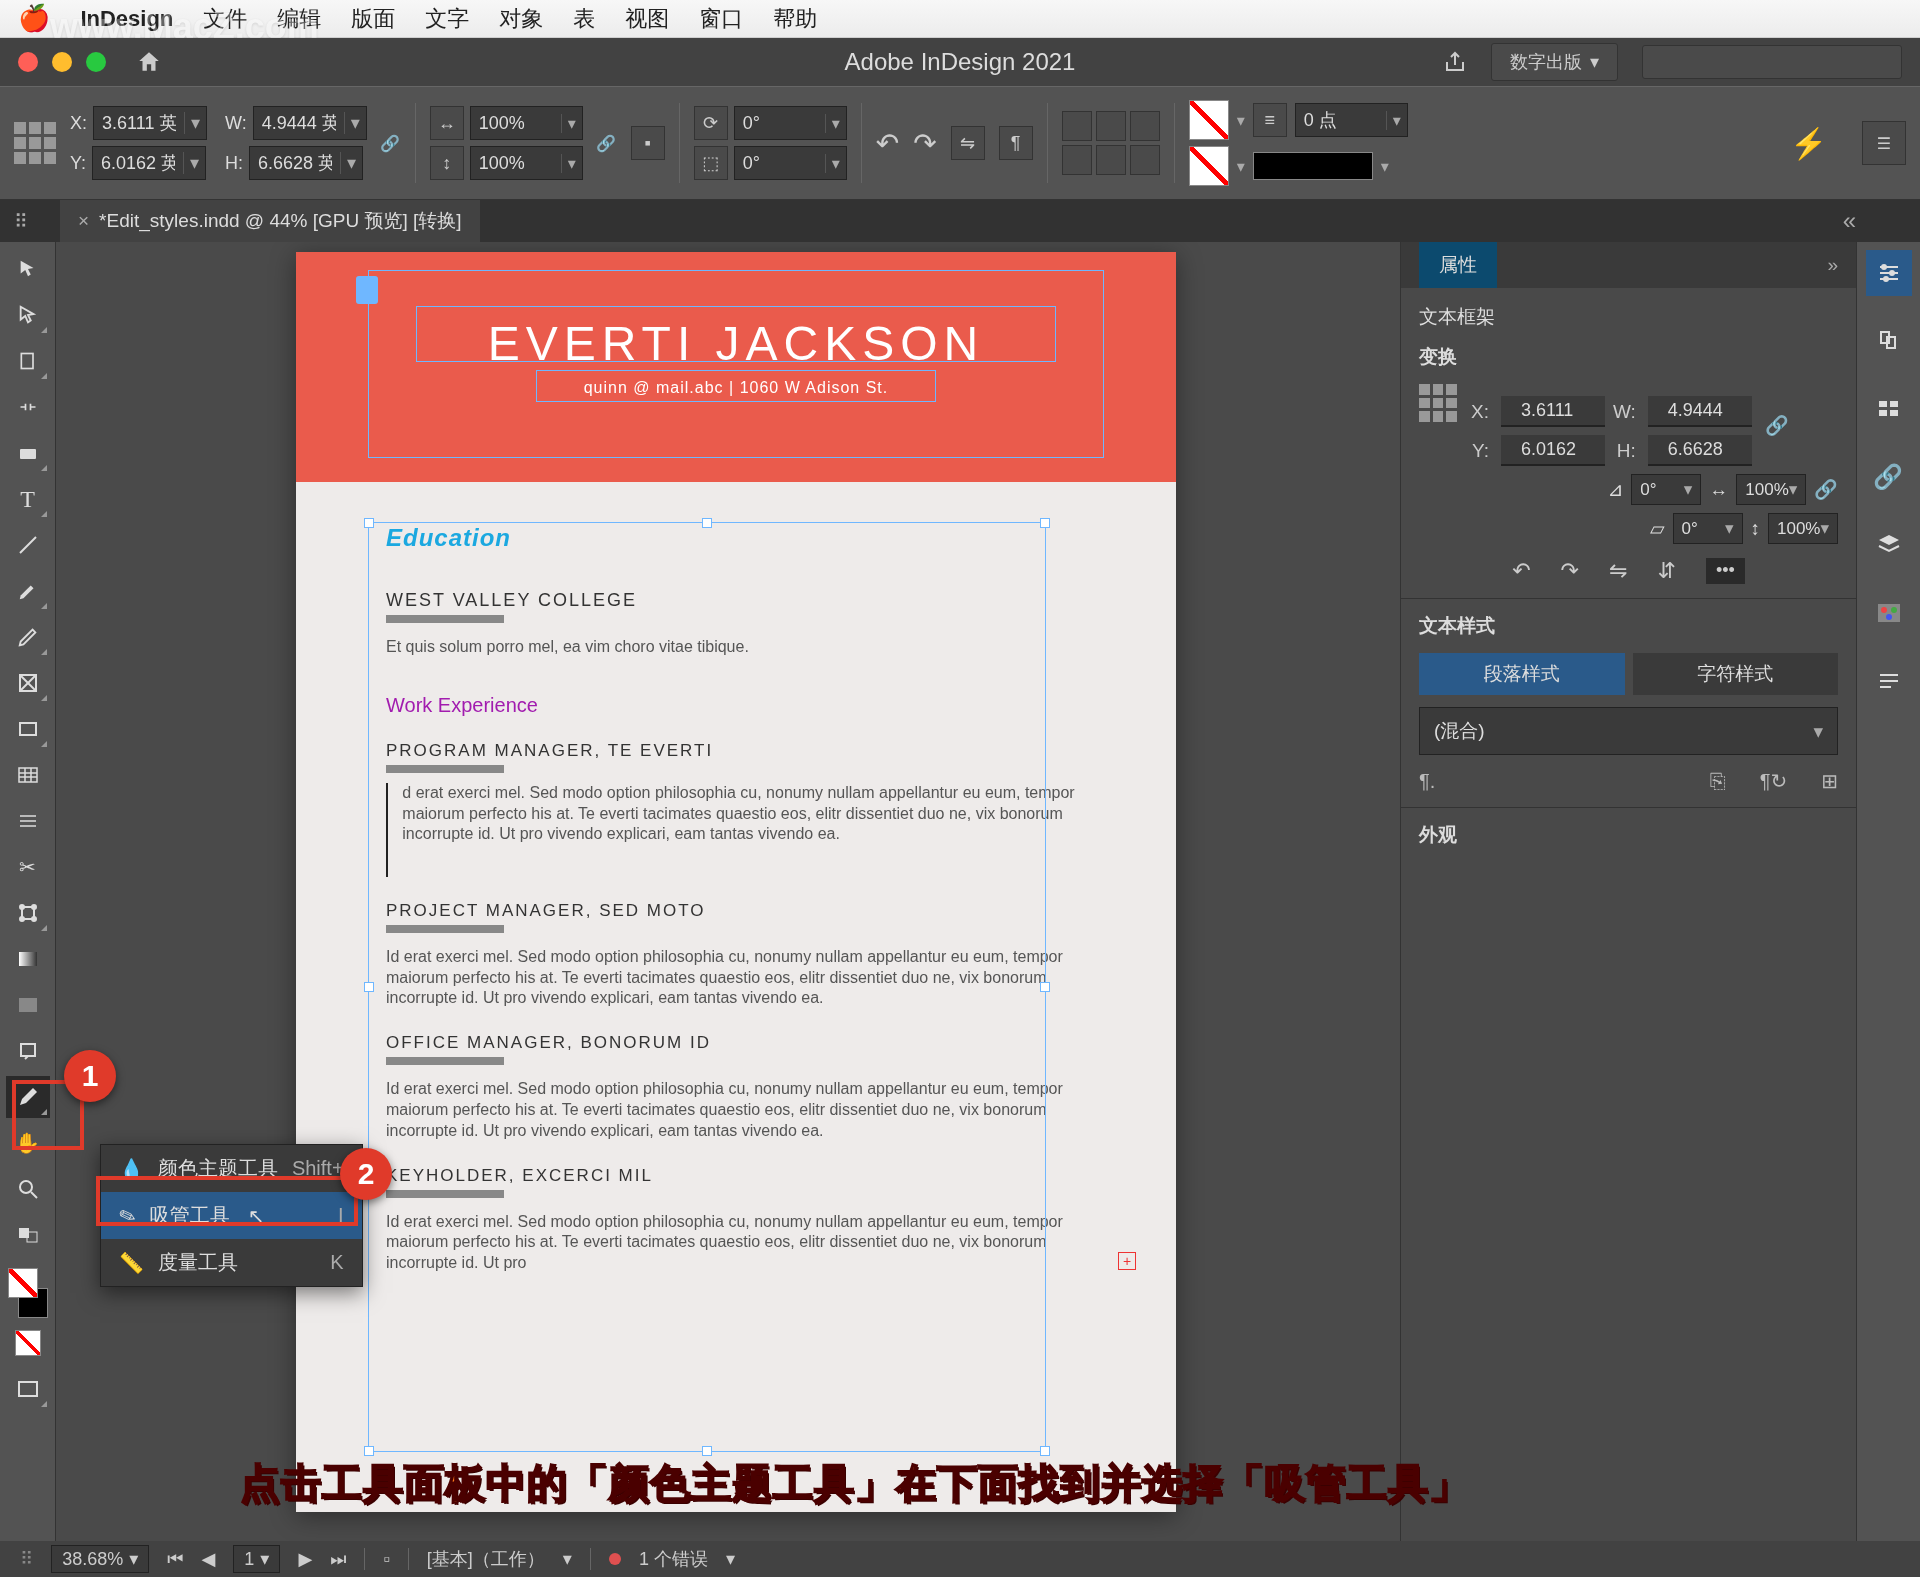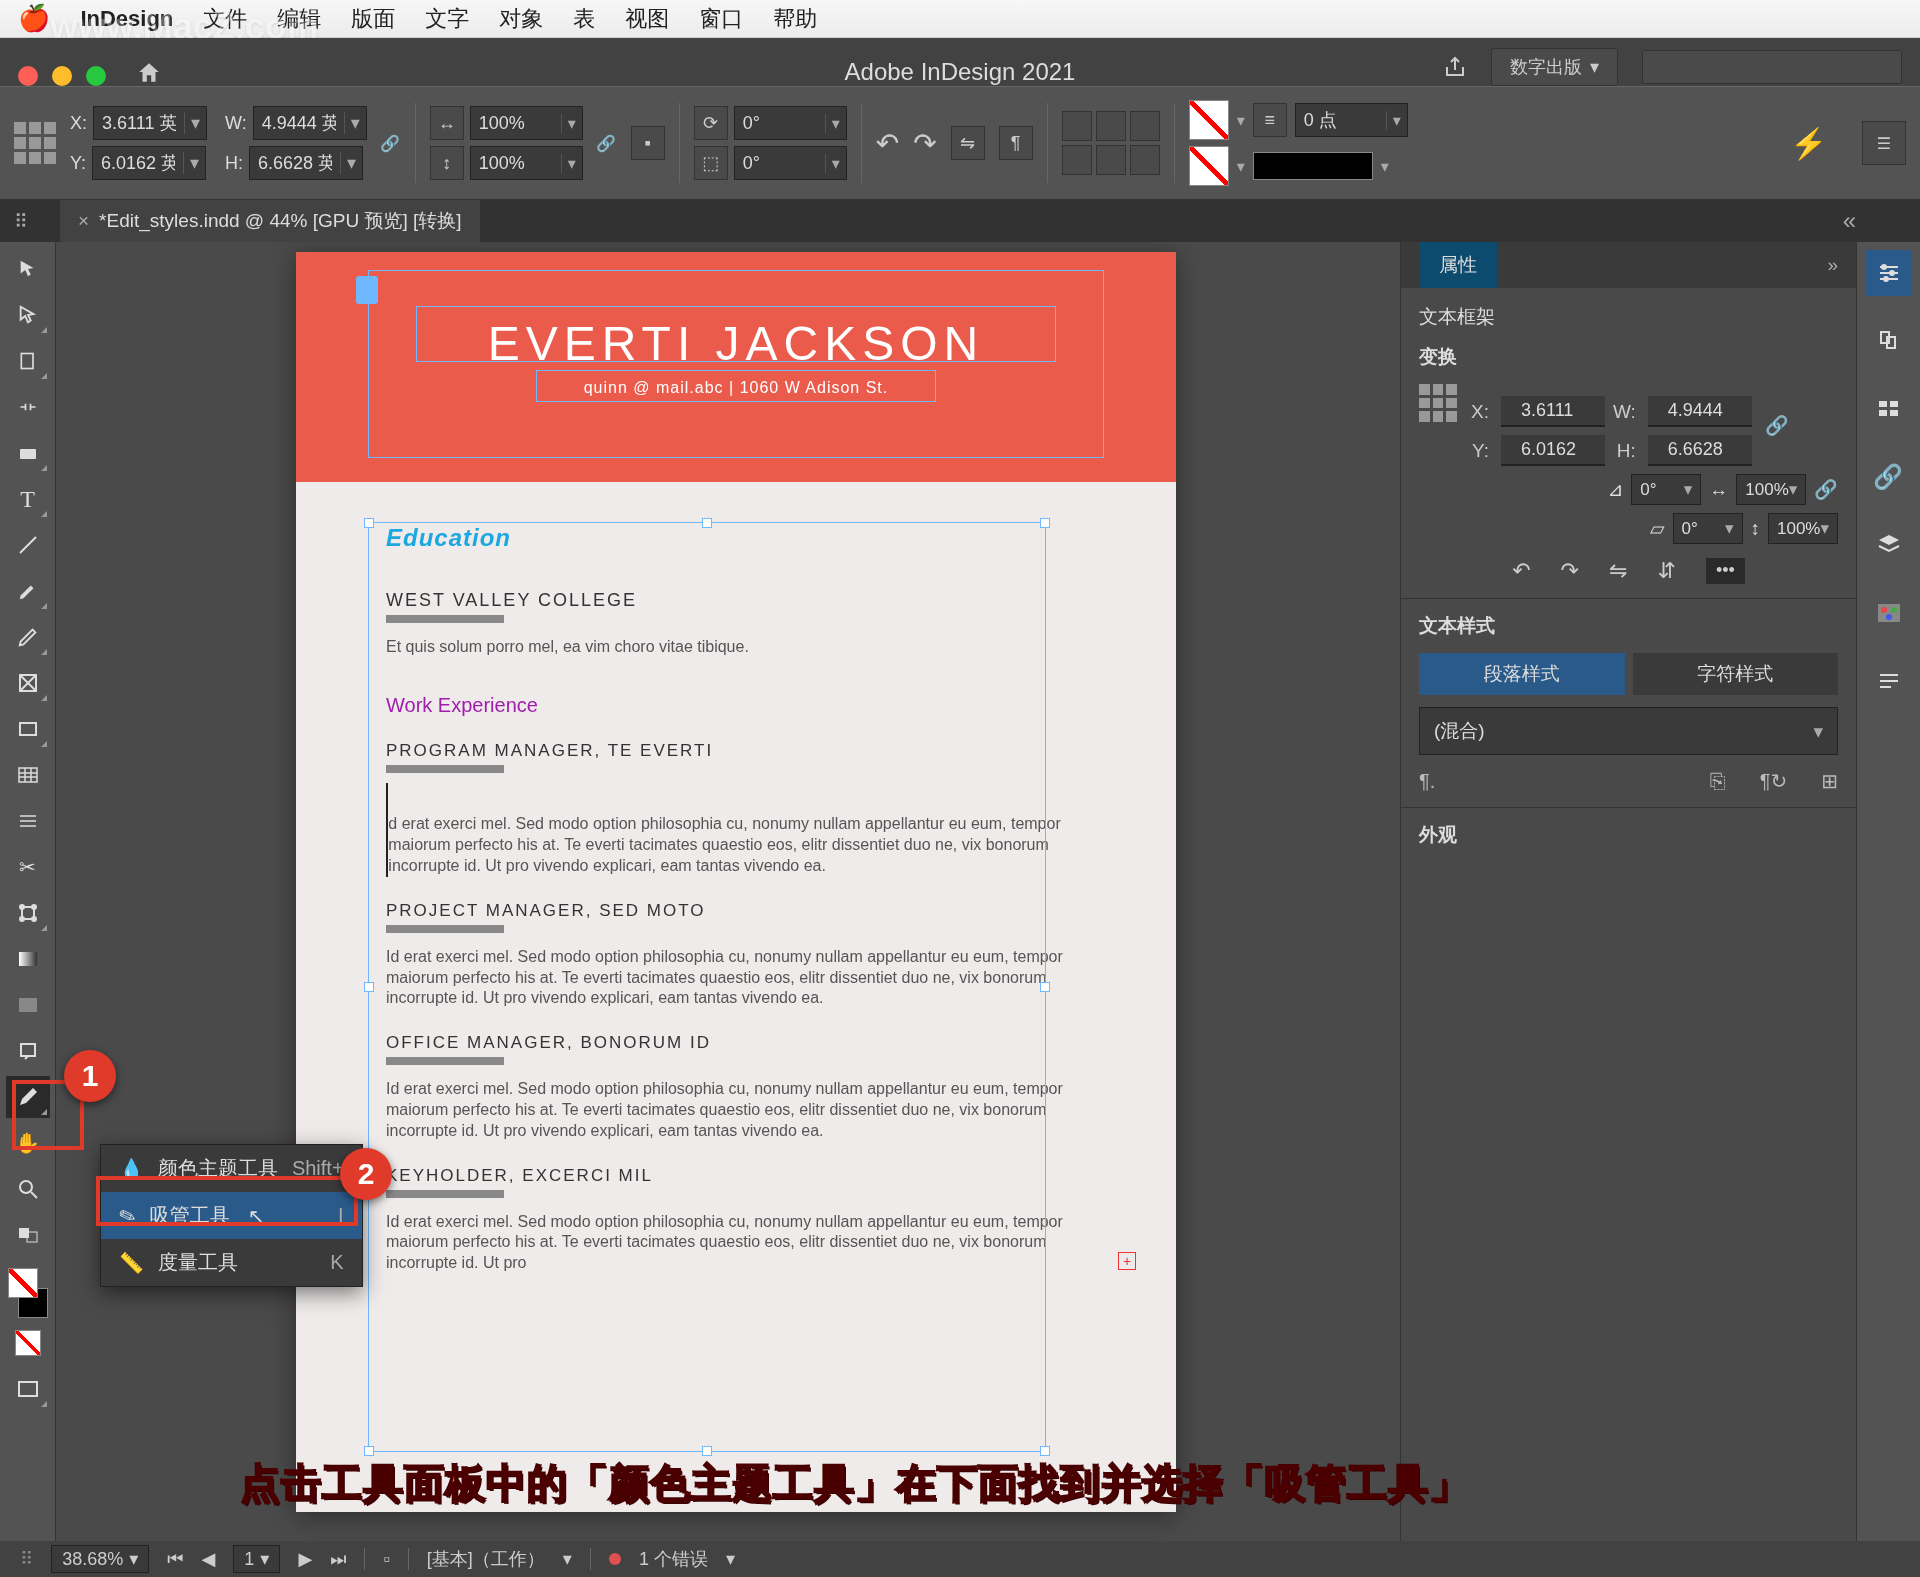--- a/index.html
+++ b/index.html
@@ -5,21 +5,21 @@
   * { box-sizing: border-box; margin: 0; padding: 0; font-family: -apple-system, "Helvetica Neue", Arial, sans-serif; }
   body { background: #4a4a4a; width: 1920px; height: 1577px; overflow: hidden; position: relative; }
 
   
   .mac-menubar { height: 38px; background: linear-gradient(#f7f7f7,#ececec); display: flex; align-items: center; padding: 0 18px; font-size: 22px; gap: 30px; color: #222; border-bottom: 1px solid #cfcfcf; }
   .apple-logo { font-size: 26px; }
   .mac-menubar .bold { font-weight: 600; }
   .watermark { position: absolute; left: 50px; top: 6px; font-size: 36px; font-weight: 700; color: #fff; opacity: .3; pointer-events: none; text-shadow: 0 1px 3px rgba(0,0,0,.4); }
 
   
-  .app-titlebar { height: 48px; background: #424242; display: flex; align-items: flex-end; padding: 0 18px; position: relative; }
+  .app-titlebar { height: 48px; background: #424242; display: flex; align-items: center; padding: 0 18px; position: relative; }
   .traffic { display: flex; gap: 14px; }
   .traffic span { width: 20px; height: 20px; border-radius: 50%; display: inline-block; }
   .t-red { background: #ff5f57; } .t-yel { background: #ffbd2e; } .t-grn { background: #28c940; }
   .home-icon { margin-left: 30px; color: #ccc; }
   .app-title { position: absolute; left: 50%; transform: translateX(-50%); color: #ddd; font-size: 24px; }
   .titlebar-right { margin-left: auto; display: flex; align-items: center; gap: 24px; color: #ccc; }
   .ws-dd { background: #4a4a4a; border: 1px solid #333; padding: 6px 18px; border-radius: 3px; font-size: 18px; display: flex; align-items: center; gap: 8px; }
   .search-box { background: #4a4a4a; border: 1px solid #333; width: 260px; height: 34px; border-radius: 3px; color: #888; padding: 0 10px; font-size: 18px; display: flex; align-items: center; }
 
   
@@ -86,21 +86,21 @@
   .sel-inner-sub { position:absolute; left:240px; right:240px; top:118px; height:32px; border:1px solid #6fb7ff; }
   .thread-in { position:absolute; left:60px; top:24px; width:22px; height:28px; background:#6fb7ff; border-radius:3px; }
 
   .pg-body { padding: 42px 90px 0; position: relative; }
   .edu-label { color: #1ba8e0; font-size: 24px; font-weight: 800; font-style: italic; letter-spacing: 1px; }
   .h-school { margin-top: 38px; font-size: 18px; letter-spacing: 2px; color: #333; }
   .underline { height: 8px; background: #888; width: 118px; margin-top: 4px; }
   .body-p { font-size: 16px; color: #555; margin-top: 14px; line-height: 1.3; }
   .h-sec { margin-top: 36px; font-size: 20px; color: #a21caf; }
   .h-job { margin-top: 24px; font-size: 17px; letter-spacing: 2px; color: #333; }
-  .job1-wrap { display:flex; margin-top:10px;align-items:flex-end; }
+  .job1-wrap { display:flex; gap:14px; margin-top:10px; }
   .job1-bar { width:6px; height:94px; background:#222; }
   .red-plus { position:absolute; right:40px; bottom:4px; width:18px; height:18px; border:1px solid #e33; color:#e33; font-size:14px; display:flex; align-items:center; justify-content:center; }
 
   .sel-frame { position:absolute; left:312px; top:280px; width:678px; height:930px; border:1px solid #6fb7ff; pointer-events:none; }
   .sel-frame .h { position:absolute; width:10px; height:10px; background:#fff; border:1px solid #6fb7ff; }
   .h-tl{top:-5px;left:-5px}.h-tr{top:-5px;right:-5px}.h-bl{bottom:-5px;left:-5px}.h-br{bottom:-5px;right:-5px}
   .h-tm{top:-5px;left:50%;margin-left:-5px}.h-bm{bottom:-5px;left:50%;margin-left:-5px}
   .h-ml{left:-5px;top:50%;margin-top:-5px}.h-mr{right:-5px;top:50%;margin-top:-5px}
 
   

